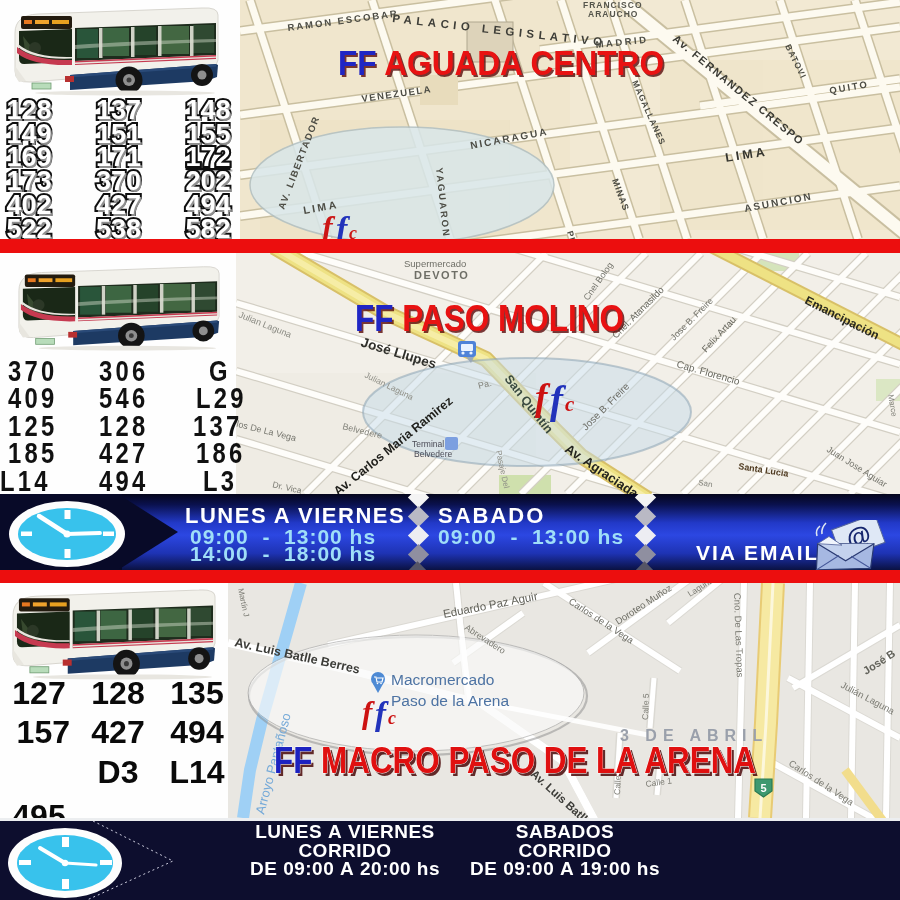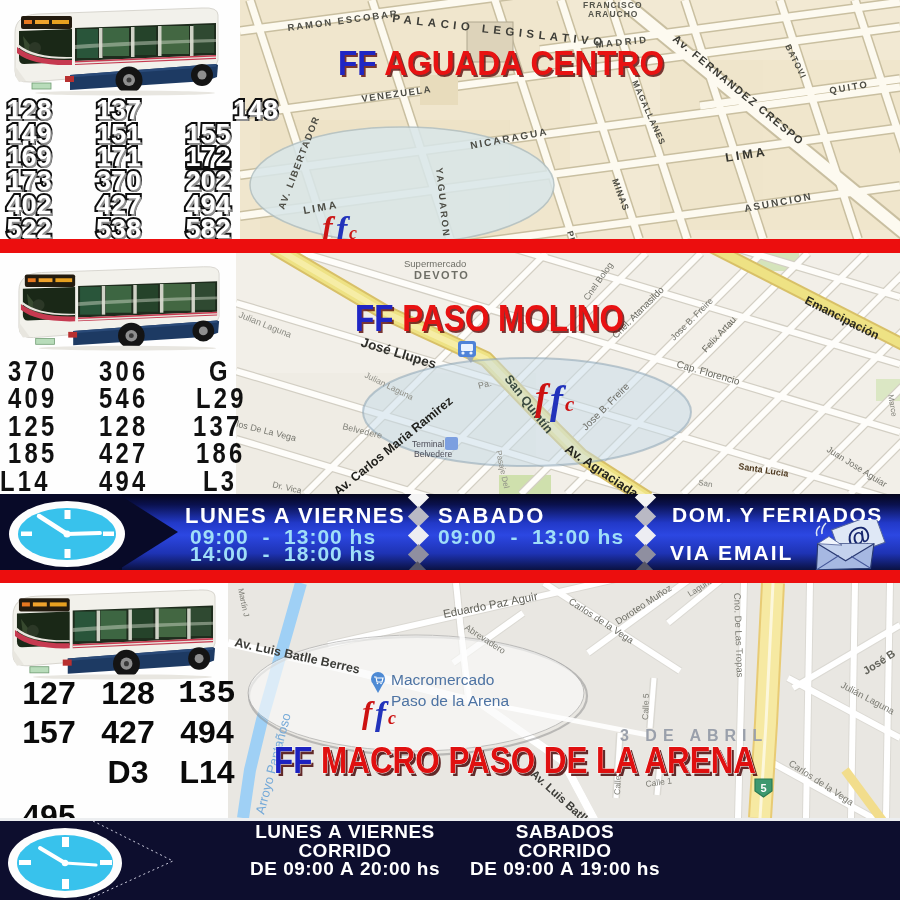--- a/index.html
+++ b/index.html
@@ -155,21 +155,21 @@
   </div>
 
   <div class="abs" style="left:10px;top:3px;width:215px;height:93px;" id="bus1"><svg width="215" height="93" viewBox="0 0 215 93">
         <use href="#busSym"></use>
       </svg></div>
 
   <div class="abs" style="left:0;top:99px;width:240px;">
     <div style="display:grid;grid-template-columns:46px 46px 46px;column-gap:43.5px;row-gap:0;text-align:center;padding-left:6px;">
       <div class="numA" style="line-height:23.7px;">128</div>
         <div class="numA" style="line-height:23.7px;">137</div>
-        <div class="numA" style="line-height:23.7px;margin-left:48px;">148</div>
+        <div class="numA" style="line-height:23.7px;">148</div>
       <div class="numA" style="line-height:23.7px;">149</div>
         <div class="numA" style="line-height:23.7px;">151</div>
         <div class="numA" style="line-height:23.7px;">155</div>
       <div class="numA" style="line-height:23.7px;">169</div>
         <div class="numA" style="line-height:23.7px;">171</div>
         <div class="numA" style="line-height:23.7px;text-decoration:underline;">172</div>
       <div class="numA" style="line-height:23.7px;">173</div>
         <div class="numA" style="line-height:23.7px;">370</div>
         <div class="numA" style="line-height:23.7px;">202</div>
       <div class="numA" style="line-height:23.7px;">402</div>
@@ -355,22 +355,21 @@
     <div class="abs barb" style="left:438px;top:31px;font-size:21px;">09:00&nbsp;&nbsp;-&nbsp;&nbsp;13:00&nbsp;hs</div>
 
     <svg class="abs" style="left:630px;top:0;" width="34" height="76" id="zig2">
       <rect x="8" y="-4" width="15" height="15" fill="#f4f4f4" transform="rotate(45 15.5 3.5)"></rect>
       <rect x="8" y="15" width="15" height="15" fill="#b9b9c4" transform="rotate(45 15.5 22.5)"></rect>
       <rect x="8" y="34" width="15" height="15" fill="#ededf2" transform="rotate(45 15.5 41.5)"></rect>
       <rect x="8" y="53" width="15" height="15" fill="#8f8fa0" transform="rotate(45 15.5 60.5)"></rect>
       <rect x="8" y="70" width="13" height="13" fill="#555566" transform="rotate(45 14.5 76.5)"></rect>
     </svg>
 
-    <div class="abs barw" style="left:672px;top:9px;font-size:21px;">DOM. Y FERIADOS</div>
-    <div class="abs barw" style="left:670px;top:47px;font-size:21px;letter-spacing:2px;">VIA EMAIL</div>
+    <div class="abs barw" style="left:696px;top:47px;font-size:21px;letter-spacing:2px;">VIA EMAIL</div>
 
     <svg class="abs" style="left:812px;top:26px;" width="82" height="50" viewBox="0 0 82 50">
       <g transform="rotate(-6 41 25)">
         <g transform="rotate(-14 46 16)">
           <rect x="24" y="2" width="46" height="30" fill="#dfe8f6" stroke="#55659a" stroke-width="1"></rect>
           <text x="47" y="26" font-size="25" font-weight="bold" fill="#16266e" text-anchor="middle" font-family="Liberation Sans,sans-serif">@</text>
         </g>
         <path d="M6,20 L62,26 L56,50 L2,46 Z" fill="#a6b8e2" stroke="#2a3a72" stroke-width="1.2"></path>
         <path d="M6,20 L32,40 L62,26" fill="#c4d2ee" stroke="#2a3a72" stroke-width="1.2"></path>
         <path d="M2,46 L26,34 M56,50 L38,36" stroke="#46589a" stroke-width="1"></path>
@@ -494,25 +493,25 @@
       <text x="46" y="190" font-size="36" stroke="#ffffff" stroke-width="0.9" paint-order="stroke" textLength="482" lengthAdjust="spacingAndGlyphs"><tspan fill="#1c22c0">FF</tspan><tspan fill="#e01010"> MACRO PASO DE LA ARENA</tspan></text>
     </g>
   </svg>
   </div>
 
   <div class="abs" style="left:8px;top:585px;width:214px;height:95px;" id="bus3"><svg width="214" height="95" viewBox="0 0 215 93" preserveAspectRatio="none">
         <use href="#busSym"></use>
       </svg></div>
 
   <div class="abs" style="left:0;top:674px;width:232px;">
-    <div style="display:grid;grid-template-columns:62px 62px 62px;column-gap:17px;text-align:center;padding-left:18px;">
+    <div style="display:grid;grid-template-columns:62px 62px 62px;column-gap:17px;text-align:center;padding-left:8px;">
       <div class="numC" style="line-height:39.4px;">127</div>
         <div class="numC" style="line-height:39.4px;">128</div>
-        <div class="numC" style="line-height:39.4px;font-family:Liberation Mono, monospace;">135</div>
-      <div class="numC" style="line-height:39.4px;">157</div>
+        <div class="numC" style="line-height:39.4px;">135</div>
+      <div class="numC" style="line-height:39.4px;text-align:right;">157</div>
         <div class="numC" style="line-height:39.4px;">427</div>
         <div class="numC" style="line-height:39.4px;">494</div>
       <div class="numC" style="line-height:39.4px;margin-top:44px;">495</div>
         <div class="numC" style="line-height:39.4px;">D3</div>
         <div class="numC" style="line-height:39.4px;">L14</div>
     </div>
   </div>
 
   <div class="abs" style="left:0;top:818px;width:900px;height:3px;background:#eceef0;"></div>
 

